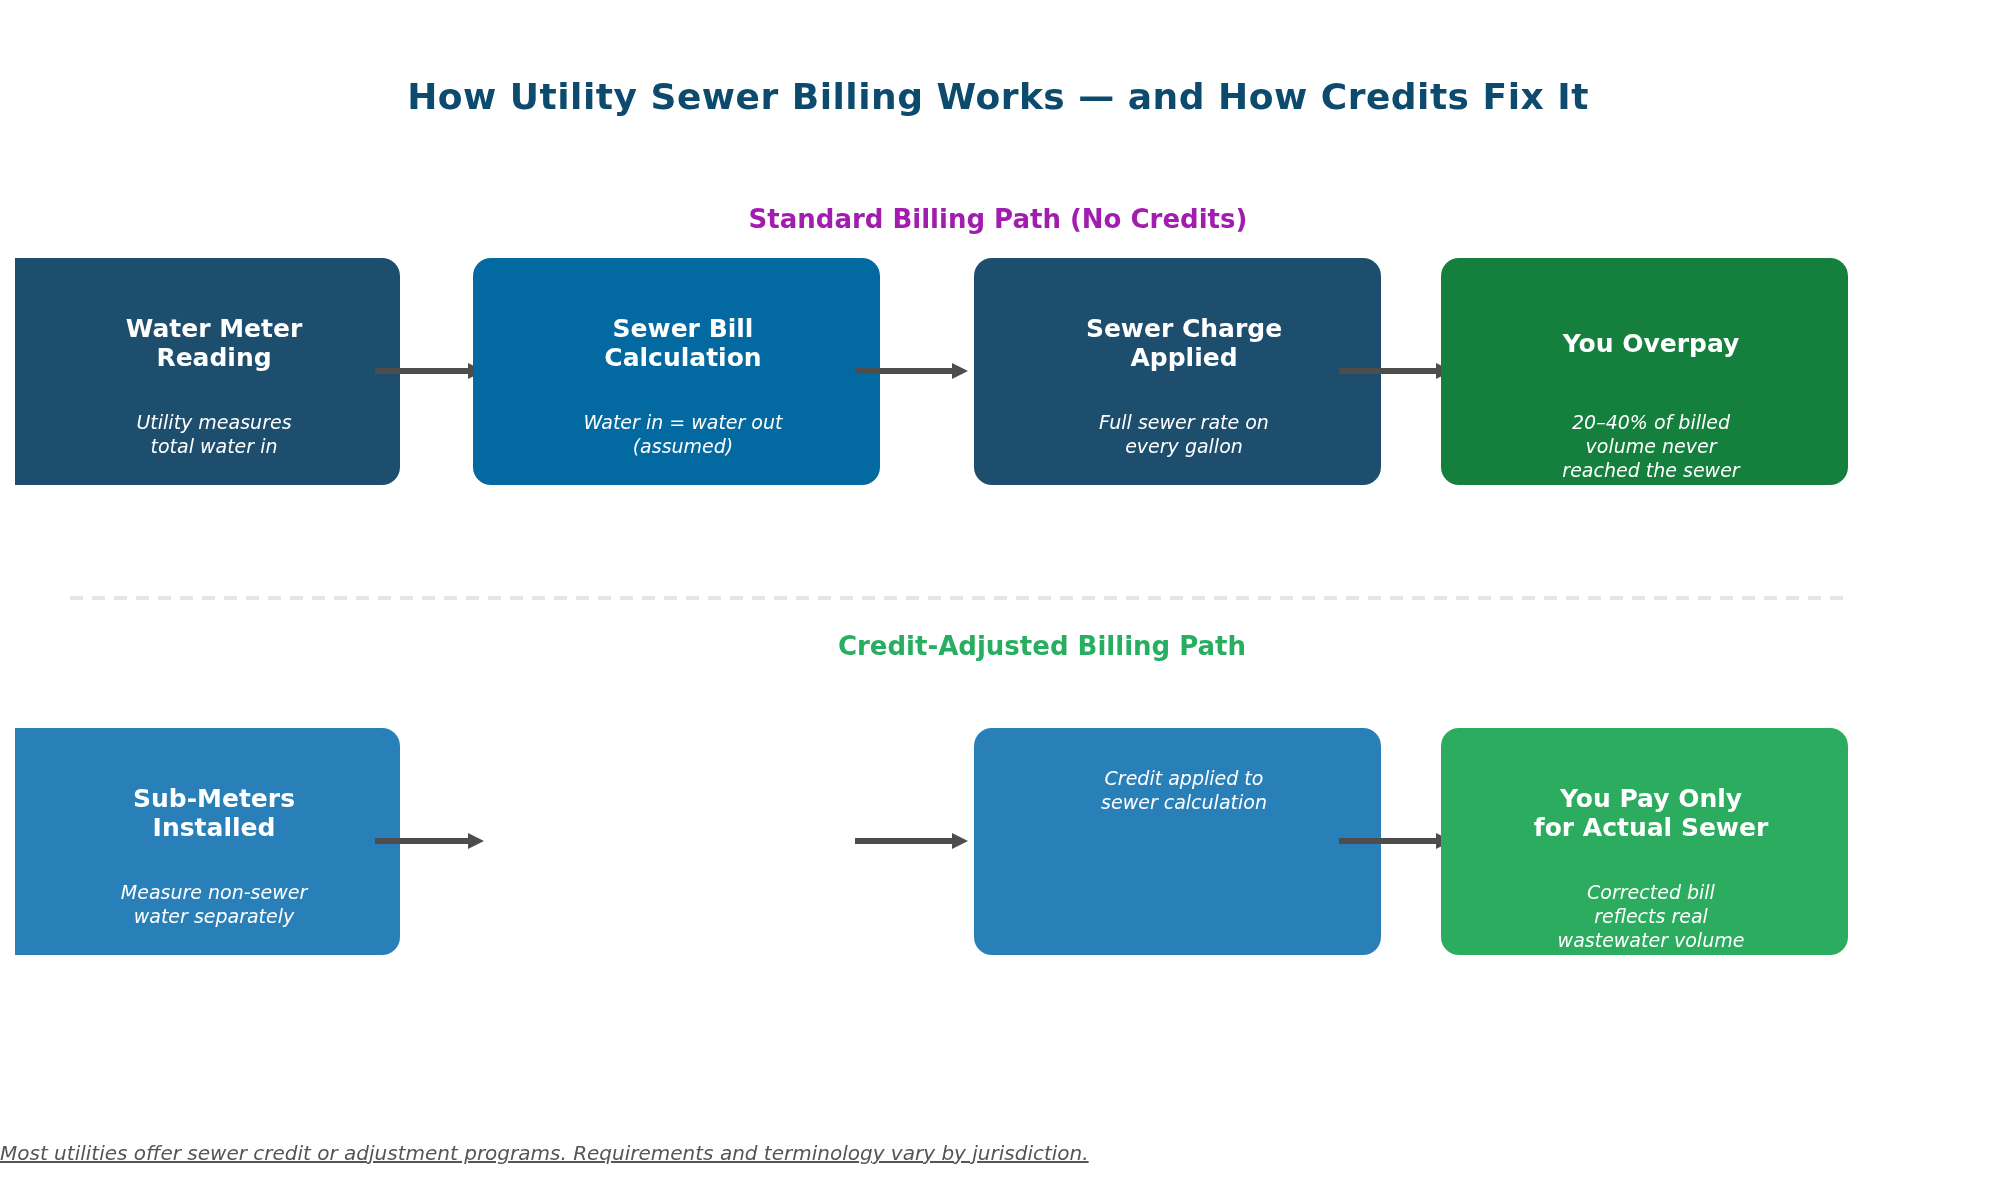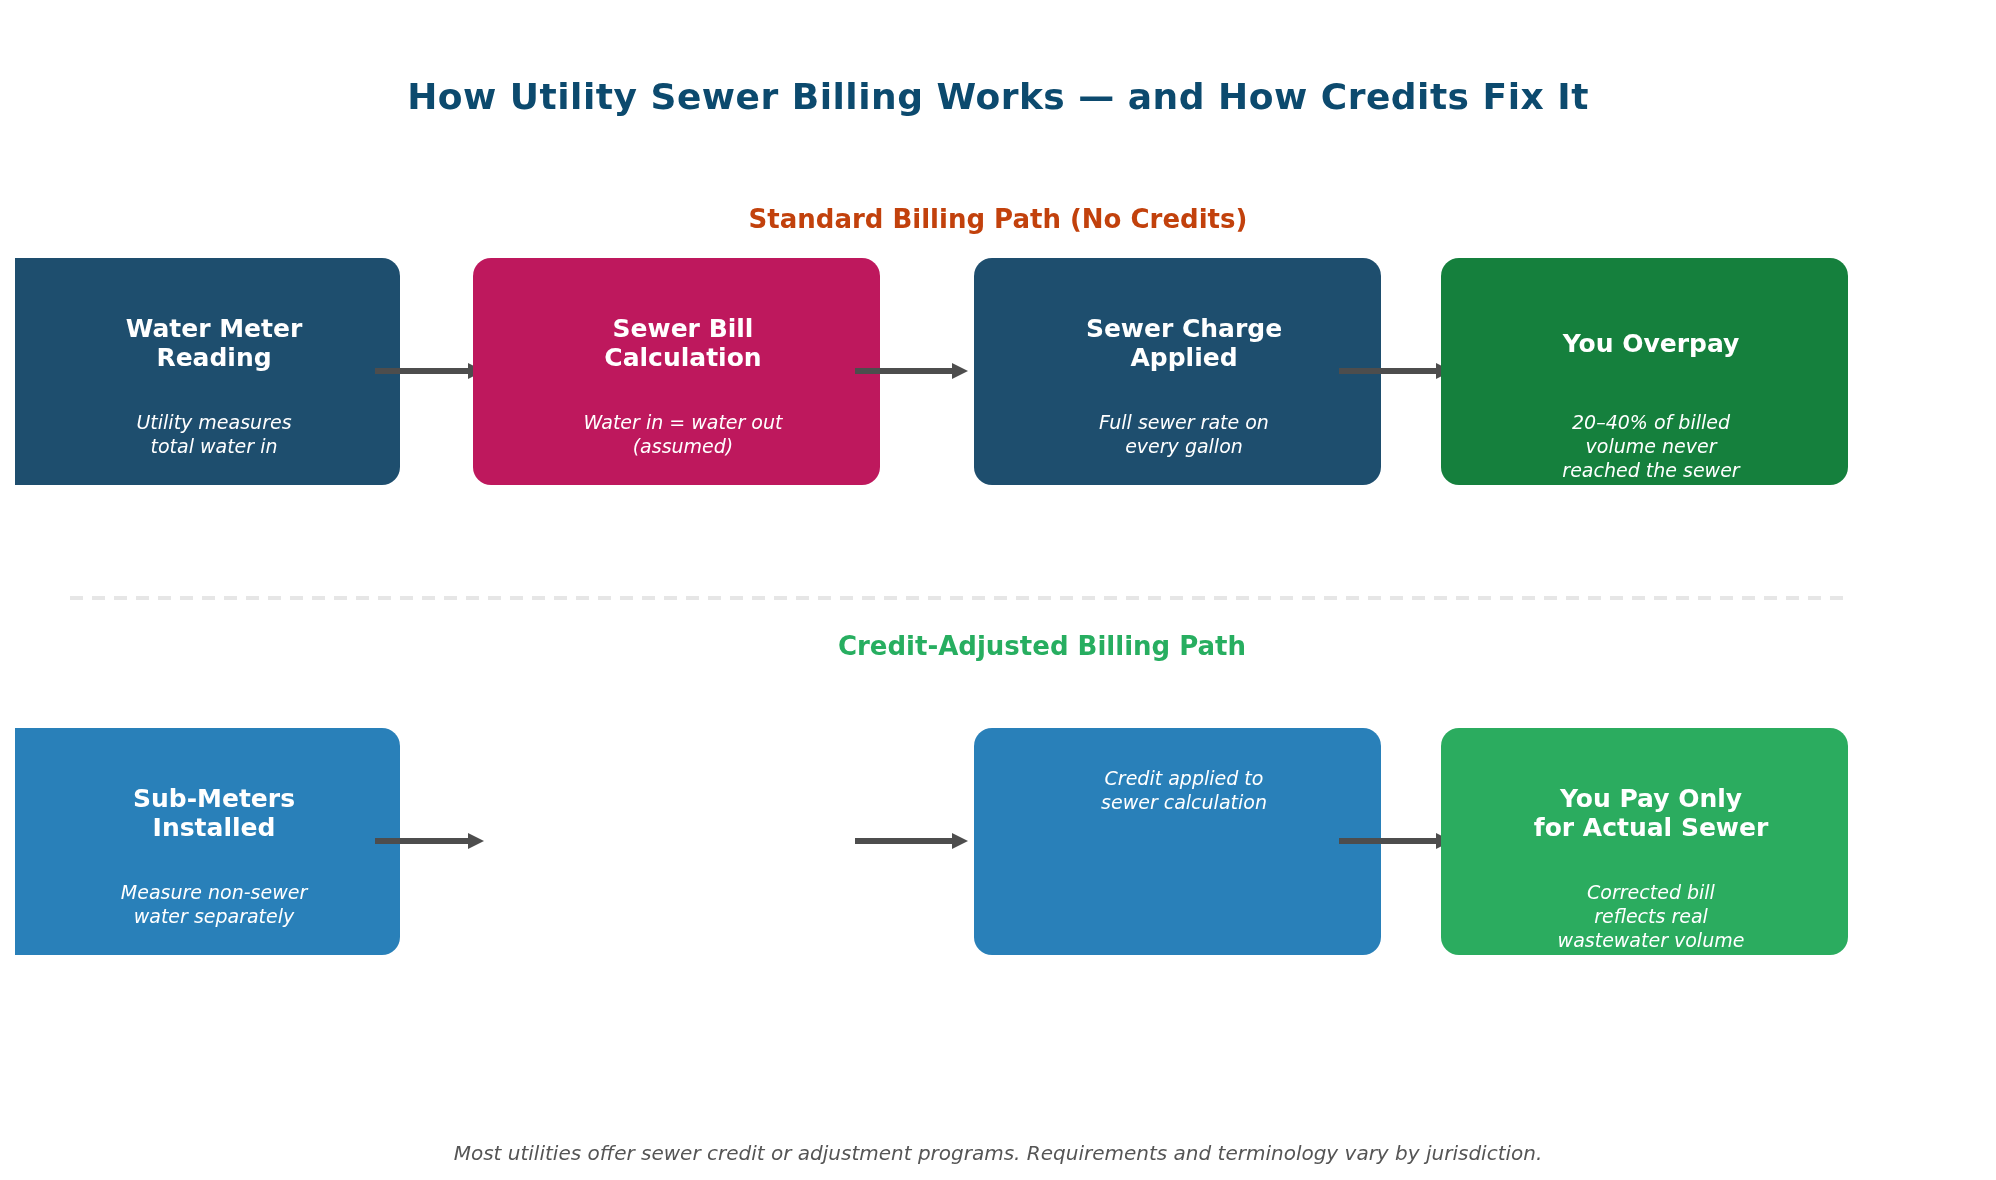--- a/index.html
+++ b/index.html
@@ -86,48 +86,49 @@
   .divider {
     position: absolute;
     top: 596px; left: 70px;
     width: 1773px; height: 4px;
     background: repeating-linear-gradient(90deg, #e6e6e6 0 13px, transparent 13px 22px);
   }
   .footer-note {
     position: absolute;
     top: 1141px; left: 0;
     width: 100%;
-    text-align: center;
+    text-align: left;
     font-size: 20px;
     font-style: italic;
     margin: 0;
+    text-decoration: underline;
   }
 </style>
 </head>
 <body>
 
 <div class="canvas">
 
   <h1 class="main-title" style="color: #0c4a6e;">How Utility Sewer Billing Works — and How Credits Fix It</h1>
 
-  <h2 class="section-header header-row1" style="color: #c2410c;">Standard Billing Path (No Credits)</h2>
+  <h2 class="section-header header-row1" style="color: #a21caf;">Standard Billing Path (No Credits)</h2>
 
   <div class="box row1 pos0" style="background: rgb(30, 78, 110);">
     <div class="box-title">Water Meter
 Reading</div>
     <div class="box-sub">Utility measures
 total water in</div>
   </div>
 
   <div class="arrow arrow-r1 ar0">
     <div class="arrow-line" style="background: rgb(77, 77, 77);"></div>
     <div class="arrow-head" style="border-left-color: rgb(77, 77, 77);"></div>
   </div>
 
-  <div class="box row1 pos1" style="background: #be185d;">
+  <div class="box row1 pos1" style="background: #0369a1;">
     <div class="box-title">Sewer Bill
 Calculation</div>
     <div class="box-sub">Water in = water out
 (assumed)</div>
   </div>
 
   <div class="arrow arrow-r1 ar1">
     <div class="arrow-line" style="background: rgb(77, 77, 77);"></div>
     <div class="arrow-head" style="border-left-color: rgb(77, 77, 77);"></div>
   </div>

